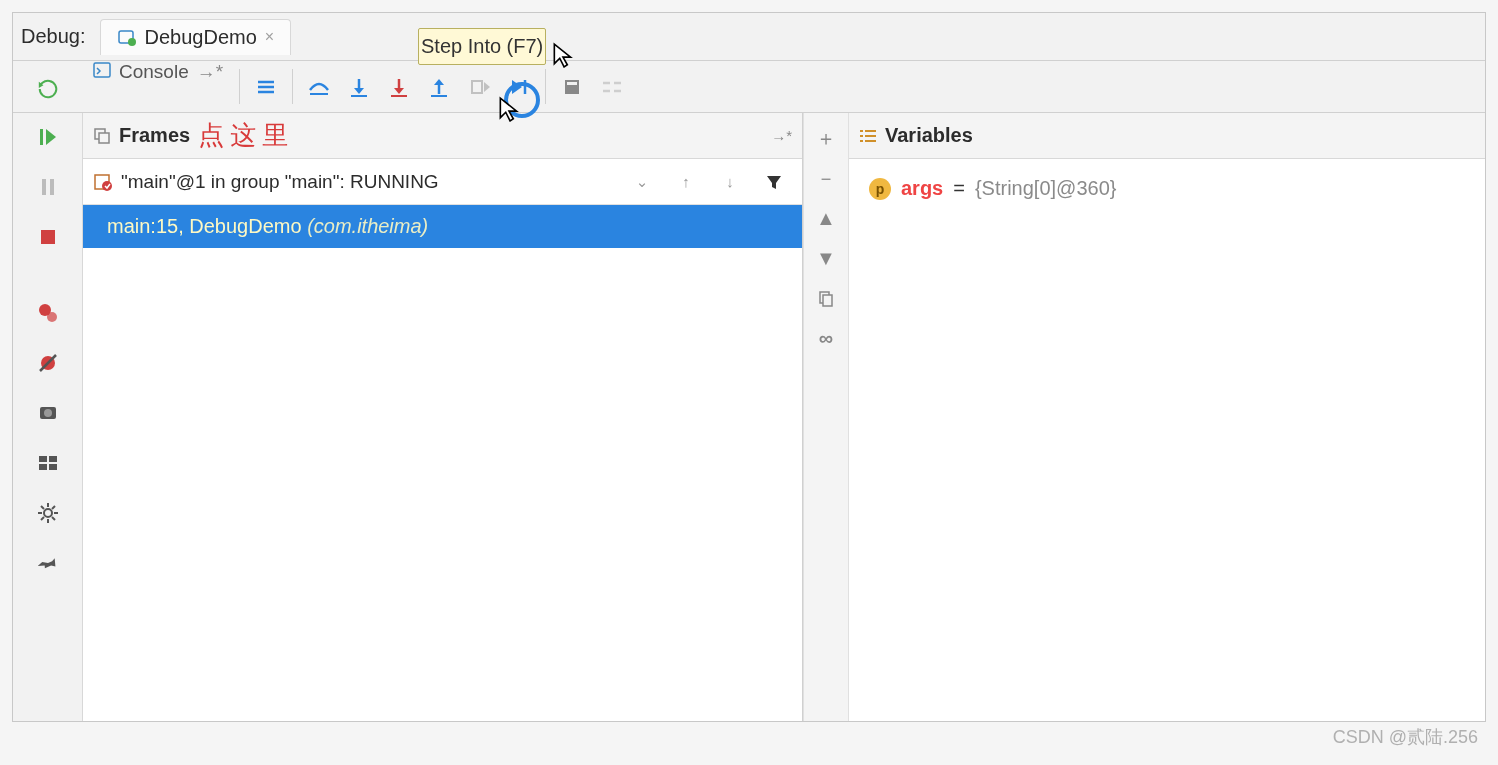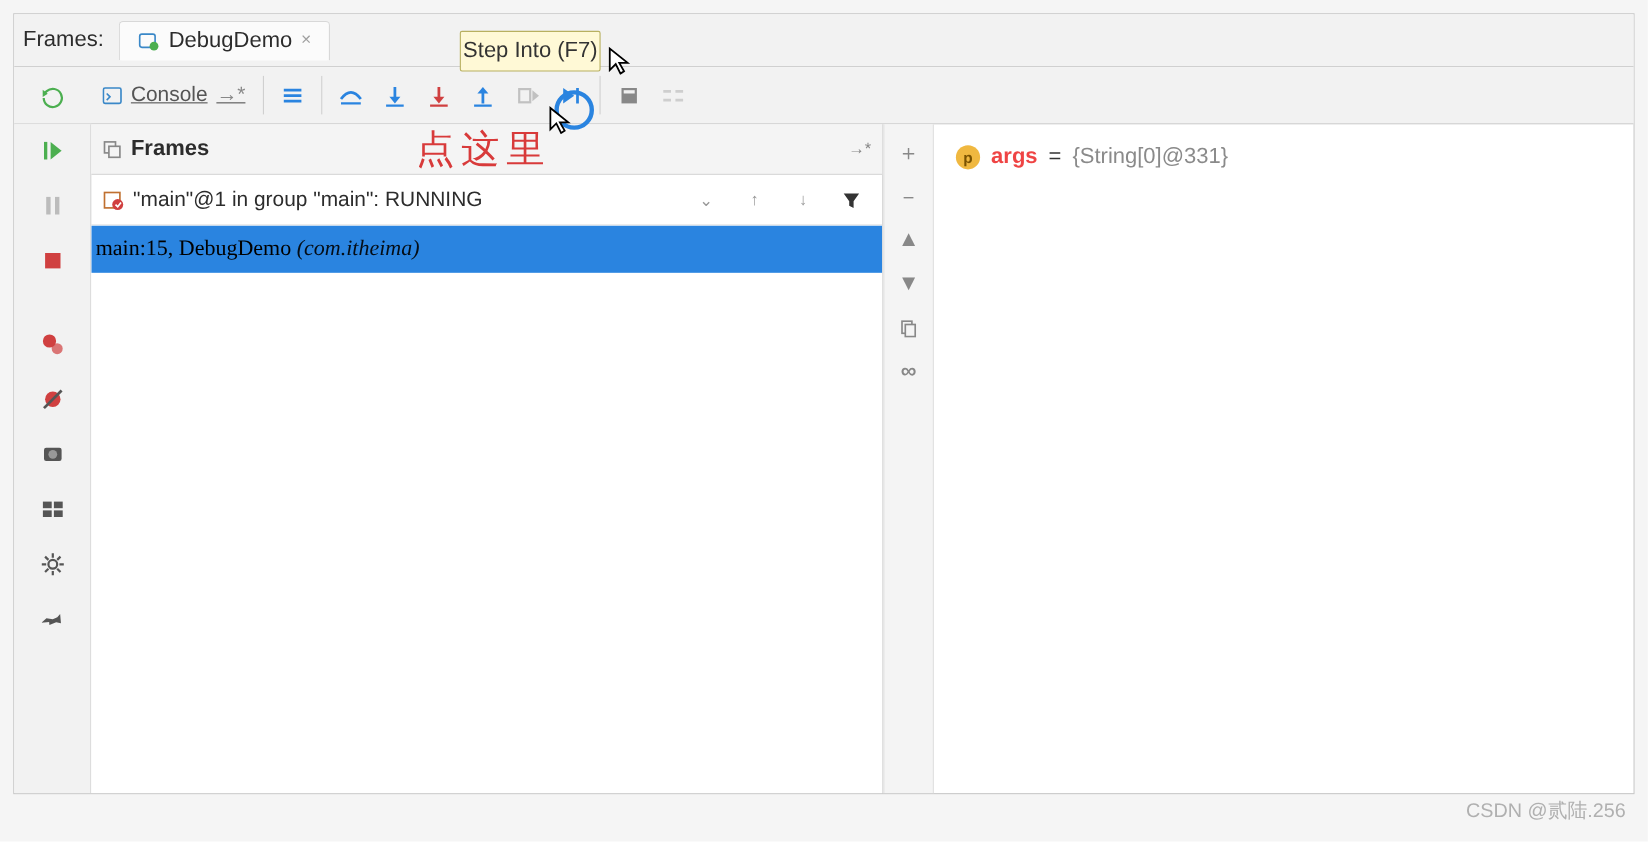--- a/index.html
+++ b/index.html
@@ -11,55 +11,55 @@
 .tab-config .name { font-size: 20px; color: #2c2c2c; }
 .tab-config .close { color: #a0a0a0; font-size: 16px; }
 .tooltip { position: absolute; left: 418px; top: 28px; background: #fff9d6; border: 1px solid #b8b060; padding: 6px 2px; font-size: 20px; color: #333; border-radius: 2px; z-index: 50; }
 .cursor1 { position: absolute; left: 552px; top: 42px; width: 22px; height: 26px; z-index: 60; }
 .cursor2 { position: absolute; left: 498px; top: 96px; width: 22px; height: 26px; z-index: 60; }
 .annot-ring { position: absolute; left: 504px; top: 82px; width: 36px; height: 36px; border: 4px solid #2a84e0; border-radius: 50%; z-index: 40; }
 .toolbar { display: flex; align-items: stretch; height: 52px; border-bottom: 1px solid #d0d0d0; background: #f2f2f2; }
 .leftcol { width: 70px; background: #f2f2f2; border-right: 1px solid #d8d8d8; display: flex; flex-direction: column; align-items: center; padding-top: 8px; gap: 18px; }
 .leftbtn { width: 32px; height: 32px; display: flex; align-items: center; justify-content: center; cursor: pointer; }
 .debtab { background: #fff; border-right: 1px solid #d0d0d0; padding: 0 16px; display: flex; align-items: center; font-size: 19px; color: #2c2c2c; }
-.contab { padding: 0 10px; display: flex; align-items: center; gap: 8px; font-size: 19px; color: #555; text-decoration: underline; }
+.contab { padding: 0 10px; display: flex; align-items: flex-start; gap: 8px; font-size: 19px; color: #555; }
 .tbsep { width: 1px; background: #d0d0d0; margin: 8px 6px; }
 .tbbtn { width: 40px; display: flex; align-items: center; justify-content: center; cursor: pointer; }
 .content { display: flex; flex: 1; min-height: 0; }
 .frames-pane { flex: 0 0 720px; display: flex; flex-direction: column; border-right: 1px solid #d0d0d0; }
 .vars-pane { flex: 1; display: flex; flex-direction: column; }
 .pane-hdr { height: 46px; background: #f4f4f4; border-bottom: 1px solid #d8d8d8; display: flex; align-items: center; padding: 0 10px; gap: 8px; }
 .pane-hdr .title { font-size: 20px; font-weight: 600; color: #2c2c2c; }
-.pane-hdr .annot { color: #d83a3a; font-family: Liberation Serif, serif; font-size: 35px; letter-spacing: 6px; margin-left: 180px; }
+.pane-hdr .annot { color: #d83a3a; font-family: Liberation Serif, serif; font-size: 26px; letter-spacing: 6px; }
 .pane-hdr .spacer { flex: 1; }
 .thread-row { display: flex; align-items: center; height: 46px; border-bottom: 1px solid #e0e0e0; padding: 0 10px; gap: 8px; }
 .thread-row .combo { flex: 1; font-size: 19px; color: #2c2c2c; }
 .thread-row .iconbtn { width: 36px; height: 36px; display:flex; align-items:center; justify-content:center; cursor:pointer; color:#999; }
 .stack-list { flex: 1; overflow: auto; background: #fff; }
-.stack-item { background: #2a84e0; color: #000000; padding: 10px 4px; font-size: 20px; font-family: Liberation Serif, serif; }
+.stack-item { background: #2a84e0; color: #fef9c3; padding: 10px 24px; font-size: 20px; }
 .stack-item .pkg { font-style: italic; opacity: 0.9; }
 .vars-tools { width: 46px; background: #f4f4f4; border-left: 1px solid #e0e0e0; border-right: 1px solid #e0e0e0; display: flex; flex-direction: column; align-items: center; gap: 10px; padding-top: 10px; }
 .vars-tools .vb { width: 30px; height: 30px; display:flex; align-items:center; justify-content:center; color:#888; font-size: 20px; cursor: pointer; }
 .vars-body { flex: 1; display: flex; }
 .vars-list { flex: 1; padding: 18px 20px; }
 .var-row { display: flex; align-items: center; gap: 10px; font-size: 20px; }
 .pill { width: 22px; height: 22px; border-radius: 50%; background: #f0b840; color: #7a5200; font-weight: bold; font-size: 14px; display:flex; align-items:center; justify-content:center; }
 .var-name { color: #ef4444; font-weight: 600; }
 .var-eq { color: #333; }
 .var-val { color: #8a8a8a; }
 .watermark { position: absolute; bottom: 16px; right: 20px; color: #b0b0b0; font-size: 18px; font-family: Arial; }
 svg { display: block; }
 </style>
 </head>
 <body>
 
 <div class="app">
 
   <div class="topbar">
-    <span class="lbl">Frames:</span>
+    <span class="lbl">Debug:</span>
     <div class="tab-config">
       <span>
         <svg width="20" height="20" viewBox="0 0 20 20">
             <rect x="2" y="4" width="14" height="12" rx="2" fill="none" stroke="#3a88c8" stroke-width="1.5"></rect>
             <circle cx="15" cy="15" r="4" fill="#4caf50"></circle>
           </svg>
       </span>
       <span class="name">DebugDemo</span>
       <span class="close">×</span>
     </div>
@@ -262,27 +262,40 @@
       <div class="vb">
           <svg width="18" height="18" viewBox="0 0 18 18">
             <rect x="3" y="3" width="9" height="11" fill="none" stroke="#888" stroke-width="1.5"></rect>
             <rect x="6" y="6" width="9" height="11" fill="#f4f4f4" stroke="#888" stroke-width="1.5"></rect>
           </svg>
         </div>
       <div class="vb" style="font-weight:bold;">∞</div>
     </div>
 
     <div class="vars-pane">
+      <div class="pane-hdr">
+        <span>
+            <svg width="18" height="16" viewBox="0 0 18 16">
+              <rect x="1" y="2" width="3" height="2" fill="#d0902a"></rect>
+              <rect x="6" y="2" width="11" height="2" fill="#d0902a"></rect>
+              <rect x="1" y="7" width="3" height="2" fill="#d0902a"></rect>
+              <rect x="6" y="7" width="11" height="2" fill="#d0902a"></rect>
+              <rect x="1" y="12" width="3" height="2" fill="#d0902a"></rect>
+              <rect x="6" y="12" width="11" height="2" fill="#d0902a"></rect>
+            </svg>
+          </span>
+        <span class="title">Variables</span>
+      </div>
       <div class="vars-body">
         <div class="vars-list">
           <div class="var-row">
             <span class="pill">p</span>
             <span class="var-name">args</span>
             <span class="var-eq">=</span>
-            <span class="var-val">{String[0]@331}</span>
+            <span class="var-val">{String[0]@360}</span>
           </div>
         </div>
       </div>
     </div>
 
   </div>
 </div>
 
 <div class="tooltip">Step Into (F7)</div>
 <div class="annot-ring"></div>

